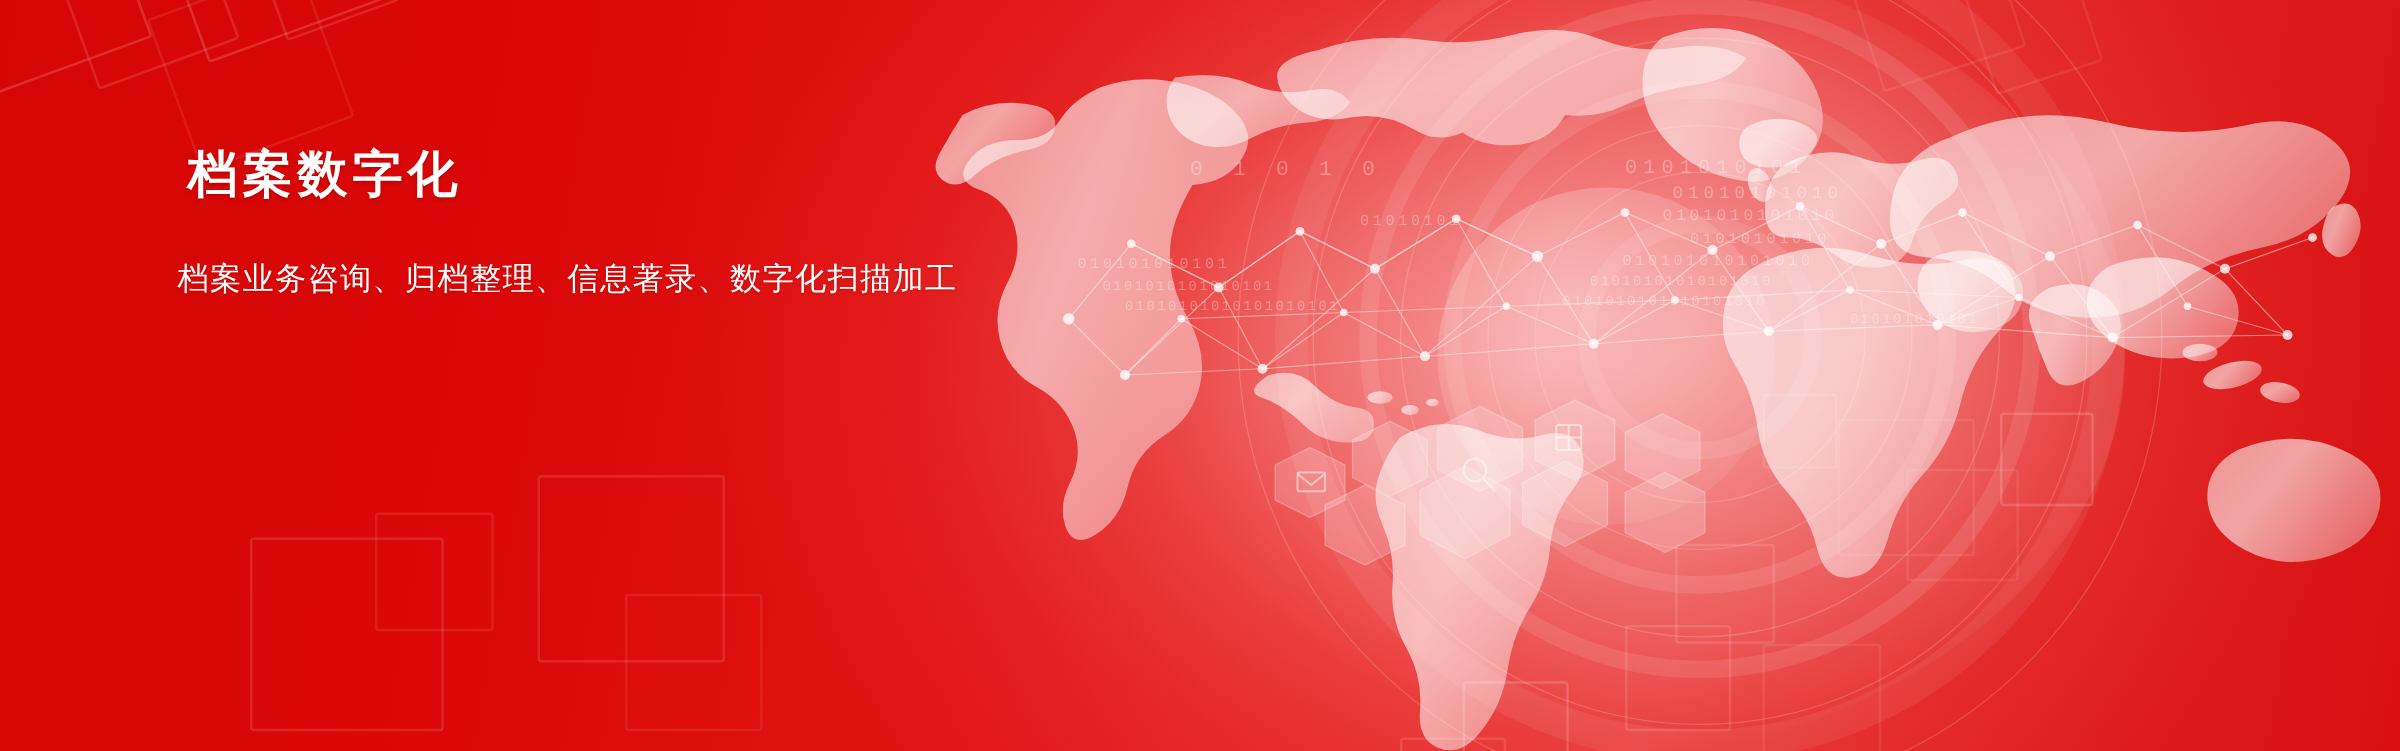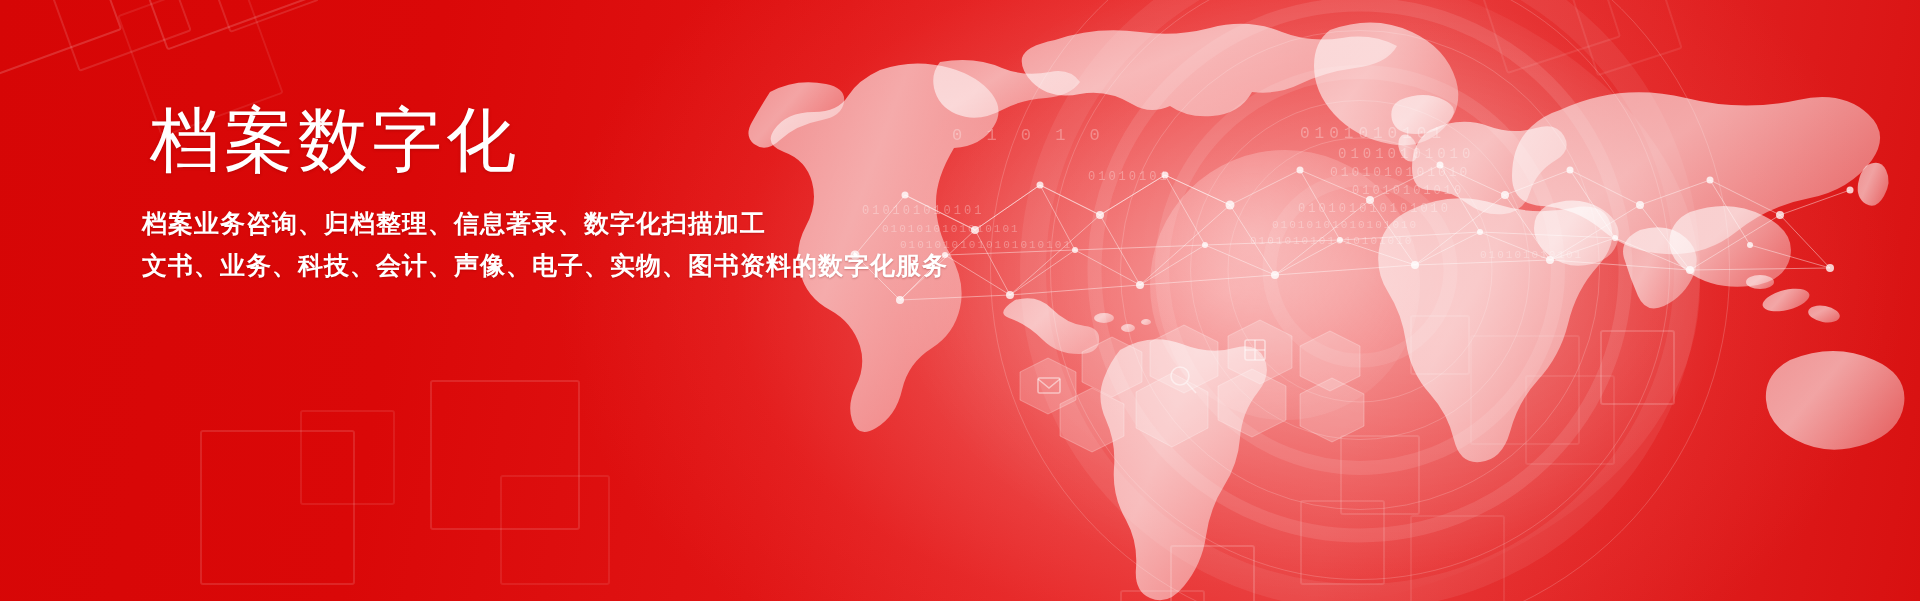--- a/index.html
+++ b/index.html
@@ -82,34 +82,34 @@
 
   
   .copy{
     position:absolute;
     left:142px;
     top:104px;
     width:950px;
   }
   .title{
     color:#ffffff;
-    font-size:70px;
+    font-size:40px;
     line-height:72px;
     letter-spacing:4px;
-    font-weight:400;
+    font-weight:700;
     margin:0 0 26px 8px;
     text-shadow:0 1px 3px rgba(120,0,0,0.35);
   }
   .sublist{list-style:none;margin:0;padding:0;}
   .sublist li{
     color:#ffffff;
     font-size:25px;
     line-height:42px;
     letter-spacing:1px;
-    font-weight:700;
+    font-weight:400;
     text-shadow:0 1px 2px rgba(120,0,0,0.30);
     white-space:nowrap;
   }
 </style>
 </head>
 <body>
 
 <div class="banner">
 
   <div class="cluster" id="cluster-tl">
@@ -303,17 +303,16 @@
 
       <rect x="1245" y="340" width="20" height="20" rx="2"></rect>
       <path d="M1255 340 v20 M1245 350 h20"></path>
     </g>
   </svg>
 
   <div class="copy">
     <h1 class="title">档案数字化</h1>
     <ul class="sublist">
       <li>档案业务咨询、归档整理、信息著录、数字化扫描加工</li>
-      <li>文书、业务、科技、会计、声像、电子、实物、图书资料的数字化服务</li>
     </ul>
   </div>
 
 </div>
 
 </body></html>

